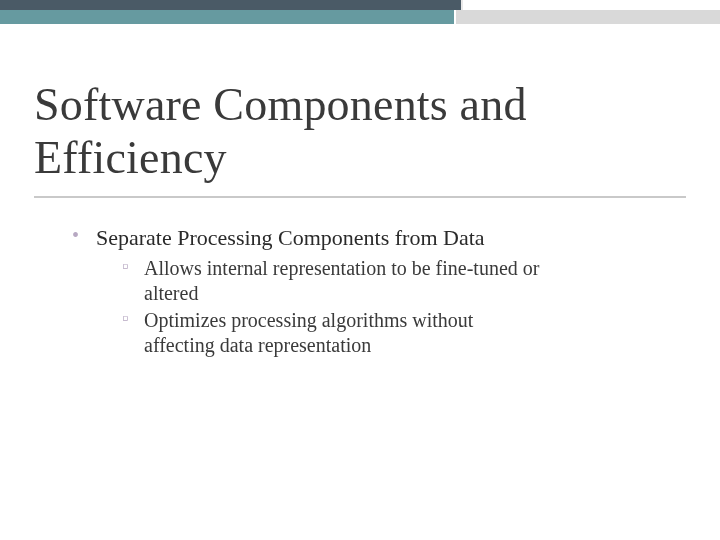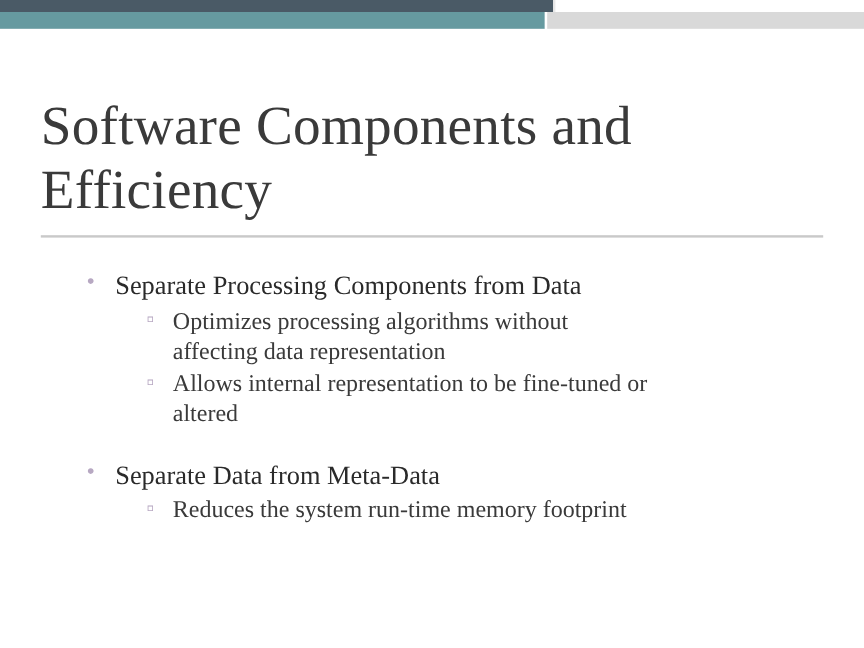--- a/index.html
+++ b/index.html
@@ -119,25 +119,19 @@
   </div>
 
   <div class="content">
     <h1 class="title">Software Components and Efficiency</h1>
     <div class="rule"></div>
 
     <ul class="level1">
       <li>
         <span class="l1-text">Separate Processing Components from Data</span>
         <ul class="level2">
+          <li>Allows internal representation to be fine-tuned or altered</li>
           <li>Optimizes processing algorithms without affecting data representation</li>
-          <li>Allows internal representation to be fine-tuned or altered</li>
-        </ul>
-      </li>
-      <li>
-        <span class="l1-text">Separate Data from Meta-Data</span>
-        <ul class="level2">
-          <li>Reduces the system run-time memory footprint</li>
         </ul>
       </li>
     </ul>
   </div>
 </div>
 
 </body></html>

